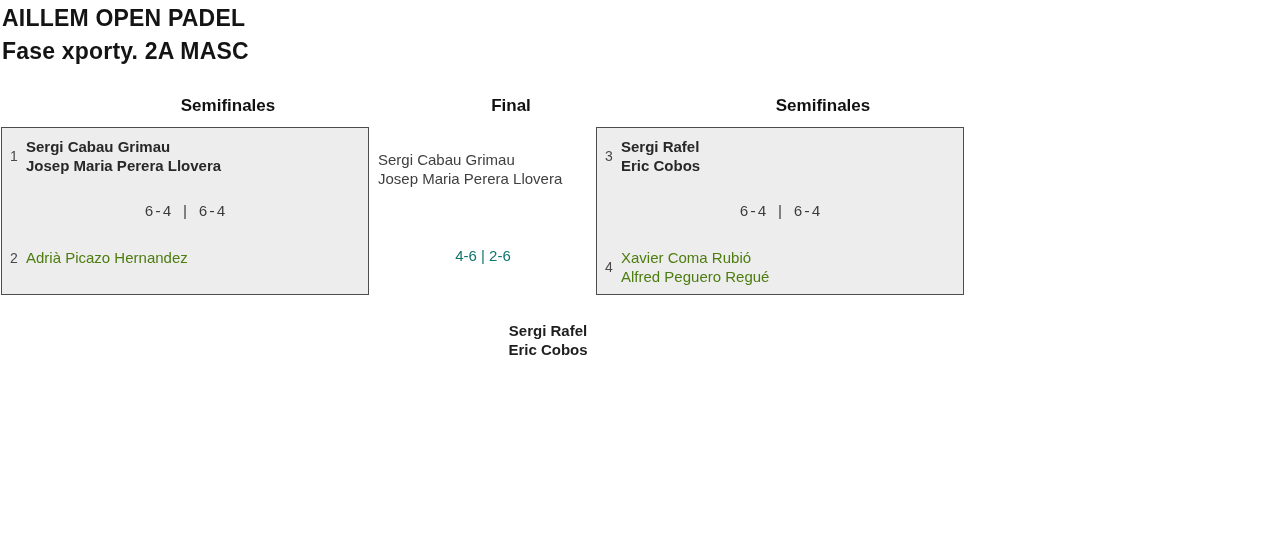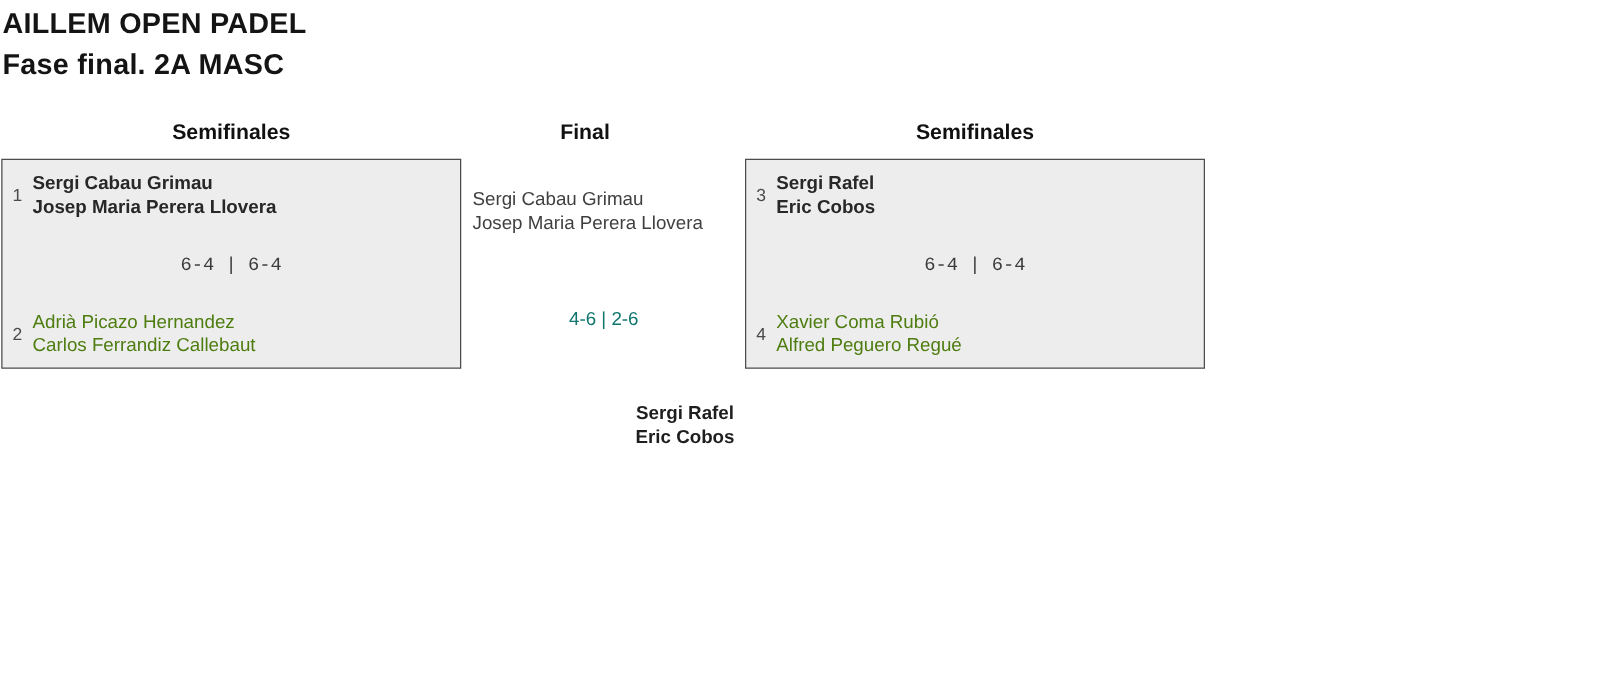--- a/index.html
+++ b/index.html
@@ -38,20 +38,21 @@
   
   .round-label {
     position: absolute;
     top: 96px;
     width: 370px;
     text-align: center;
     font-size: 17px;
     font-weight: 700;
     color: #111111;
     white-space: nowrap;
+    padding-left: 43px;
   }
   .round-left   { left: 0px; }
   .round-center { left: 283px; }
   .round-right  { left: 595px; }
 
   
   .match-box {
     position: absolute;
     top: 127px;
     width: 368px;
@@ -138,42 +139,41 @@
     white-space: nowrap;
   }
 </style>
 </head>
 <body>
 
 <div class="page">
 
   <div class="title-block">
     <div class="title-line">AILLEM OPEN PADEL</div>
-    <div class="title-line">Fase final. 2A MASC</div>
+    <div class="title-line">Fase xporty. 2A MASC</div>
   </div>
 
 
   <div class="round-label round-left">Semifinales</div>
   <div class="round-label round-center">Final</div>
   <div class="round-label round-right">Semifinales</div>
 
   <div class="match-box box-left">
     <div class="team-row team-top winner-team">
       <div class="seed">1</div>
       <div class="players">
         <div class="player">Sergi Cabau Grimau</div>
         <div class="player">Josep Maria Perera Llovera</div>
       </div>
     </div>
     <div class="box-score">6-4 | 6-4</div>
     <div class="team-row team-bottom">
       <div class="seed">2</div>
       <div class="players">
         <div class="player">Adrià Picazo Hernandez</div>
-        <div class="player">Carlos Ferrandiz Callebaut</div>
       </div>
     </div>
   </div>
 
   <div class="match-box box-right">
     <div class="team-row team-top winner-team">
       <div class="seed">3</div>
       <div class="players">
         <div class="player">Sergi Rafel</div>
         <div class="player">Eric Cobos</div>

